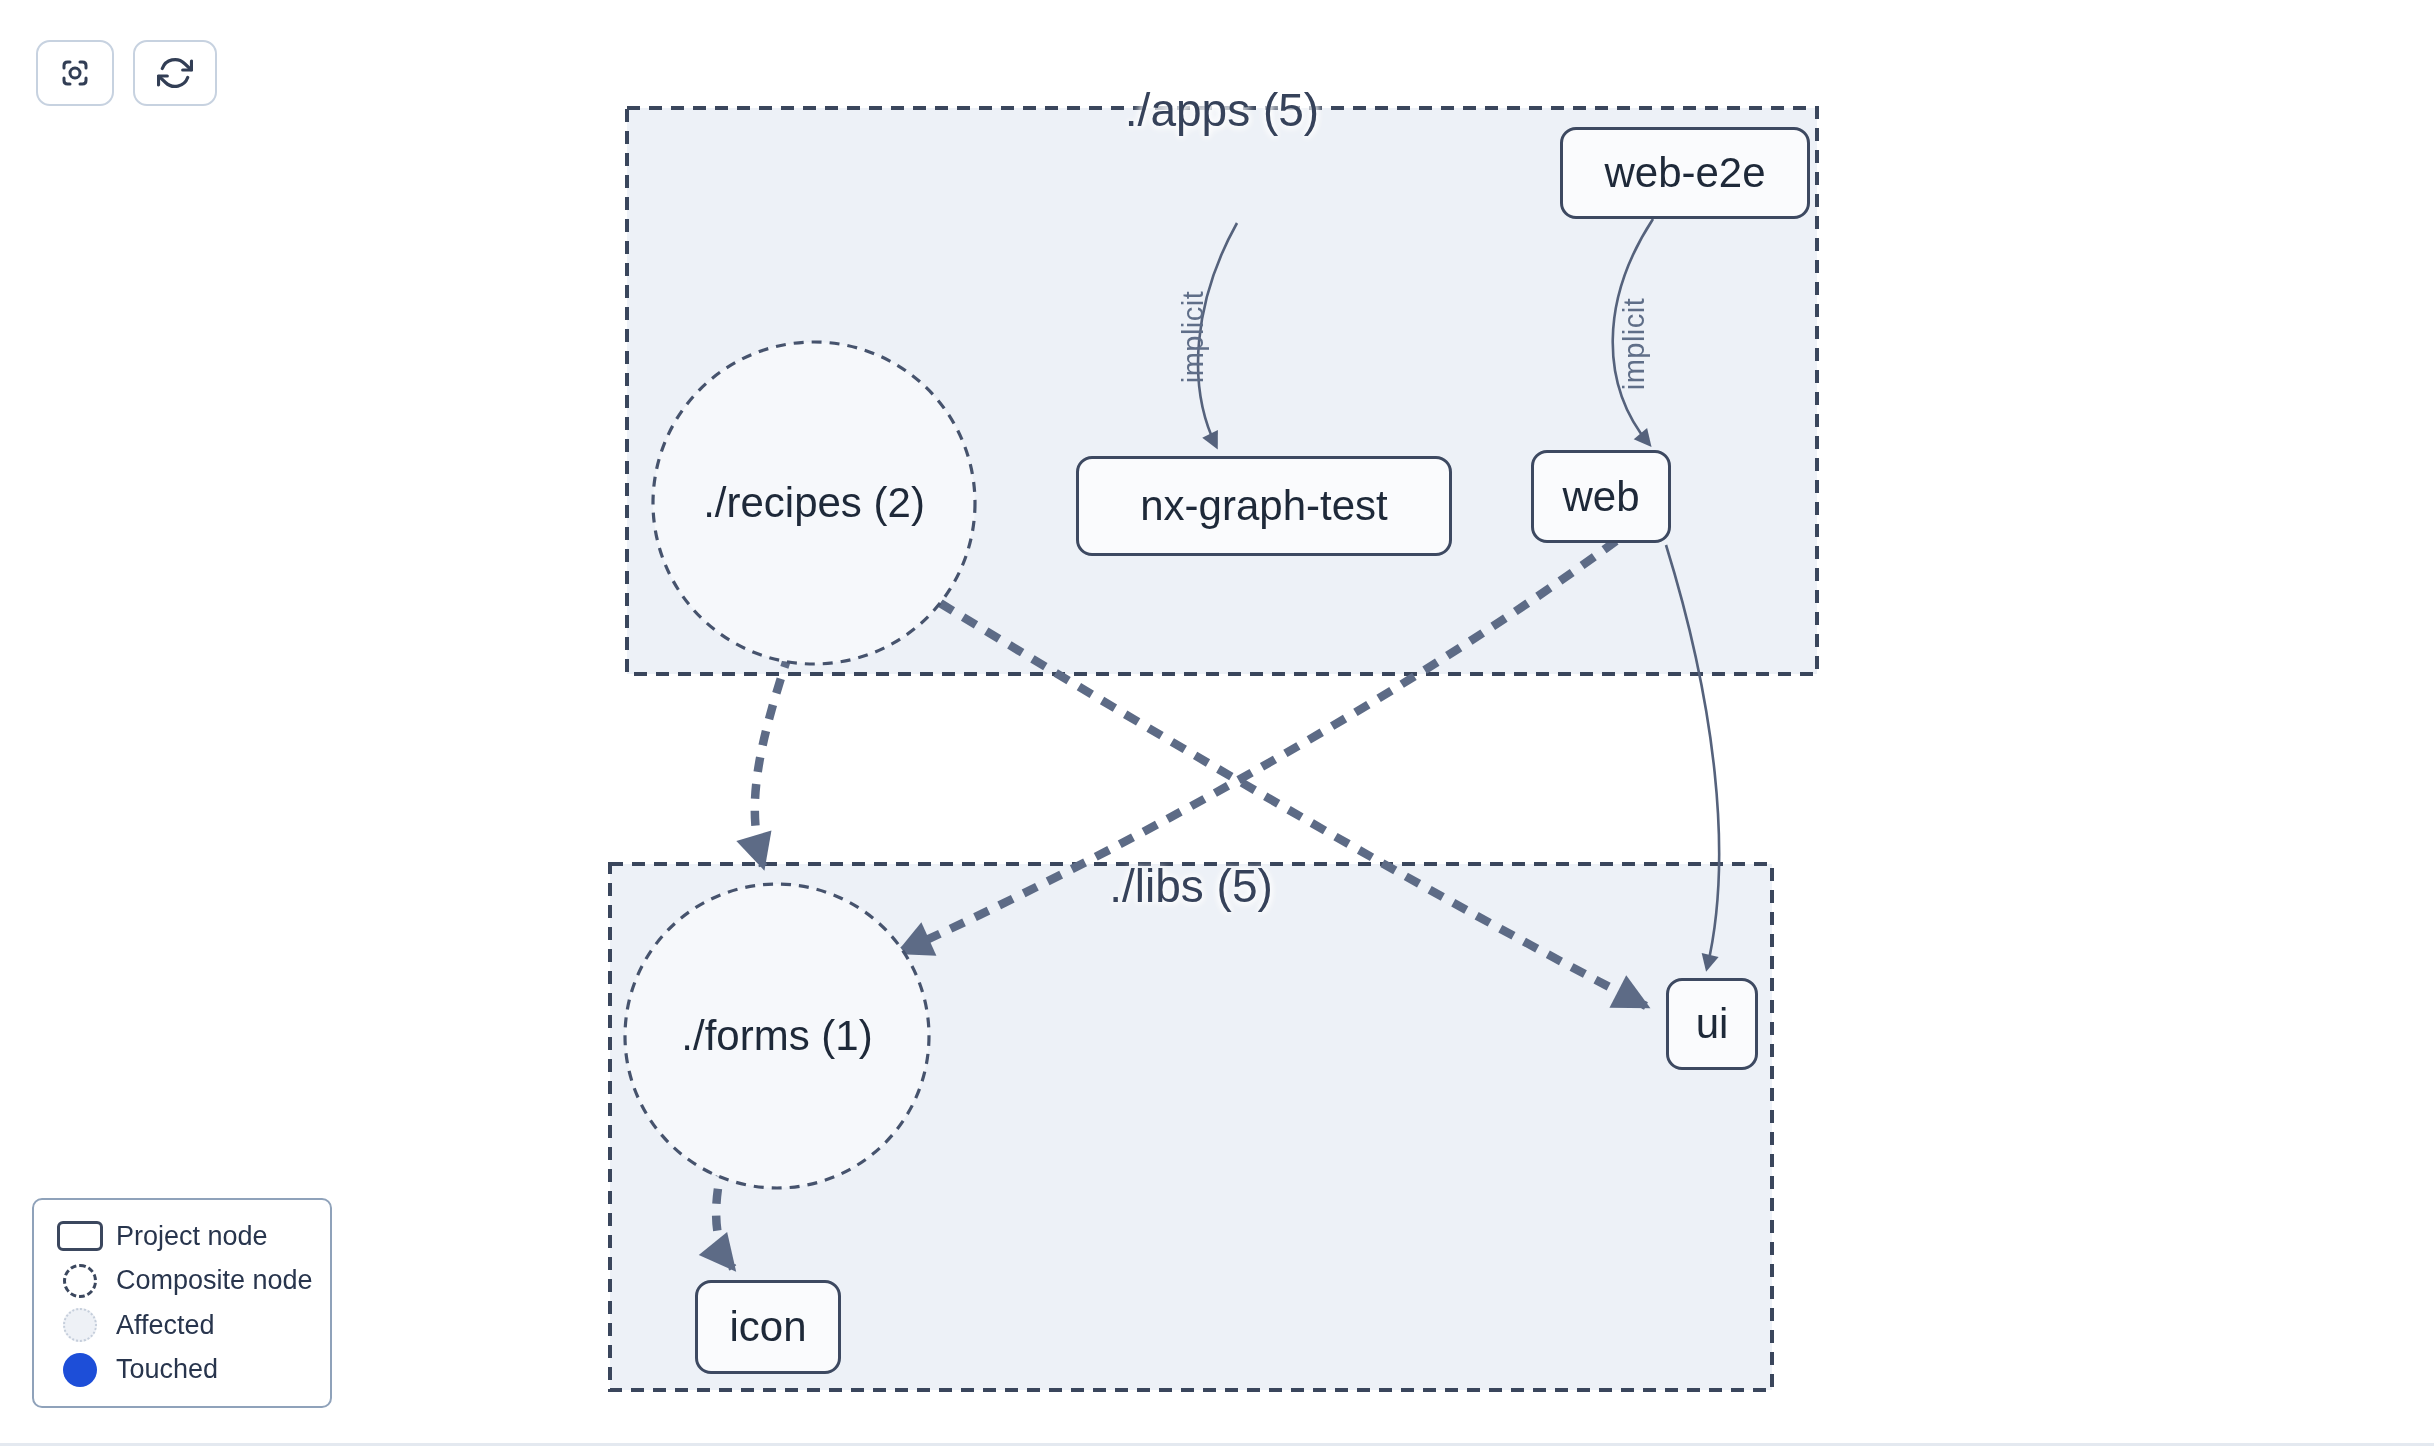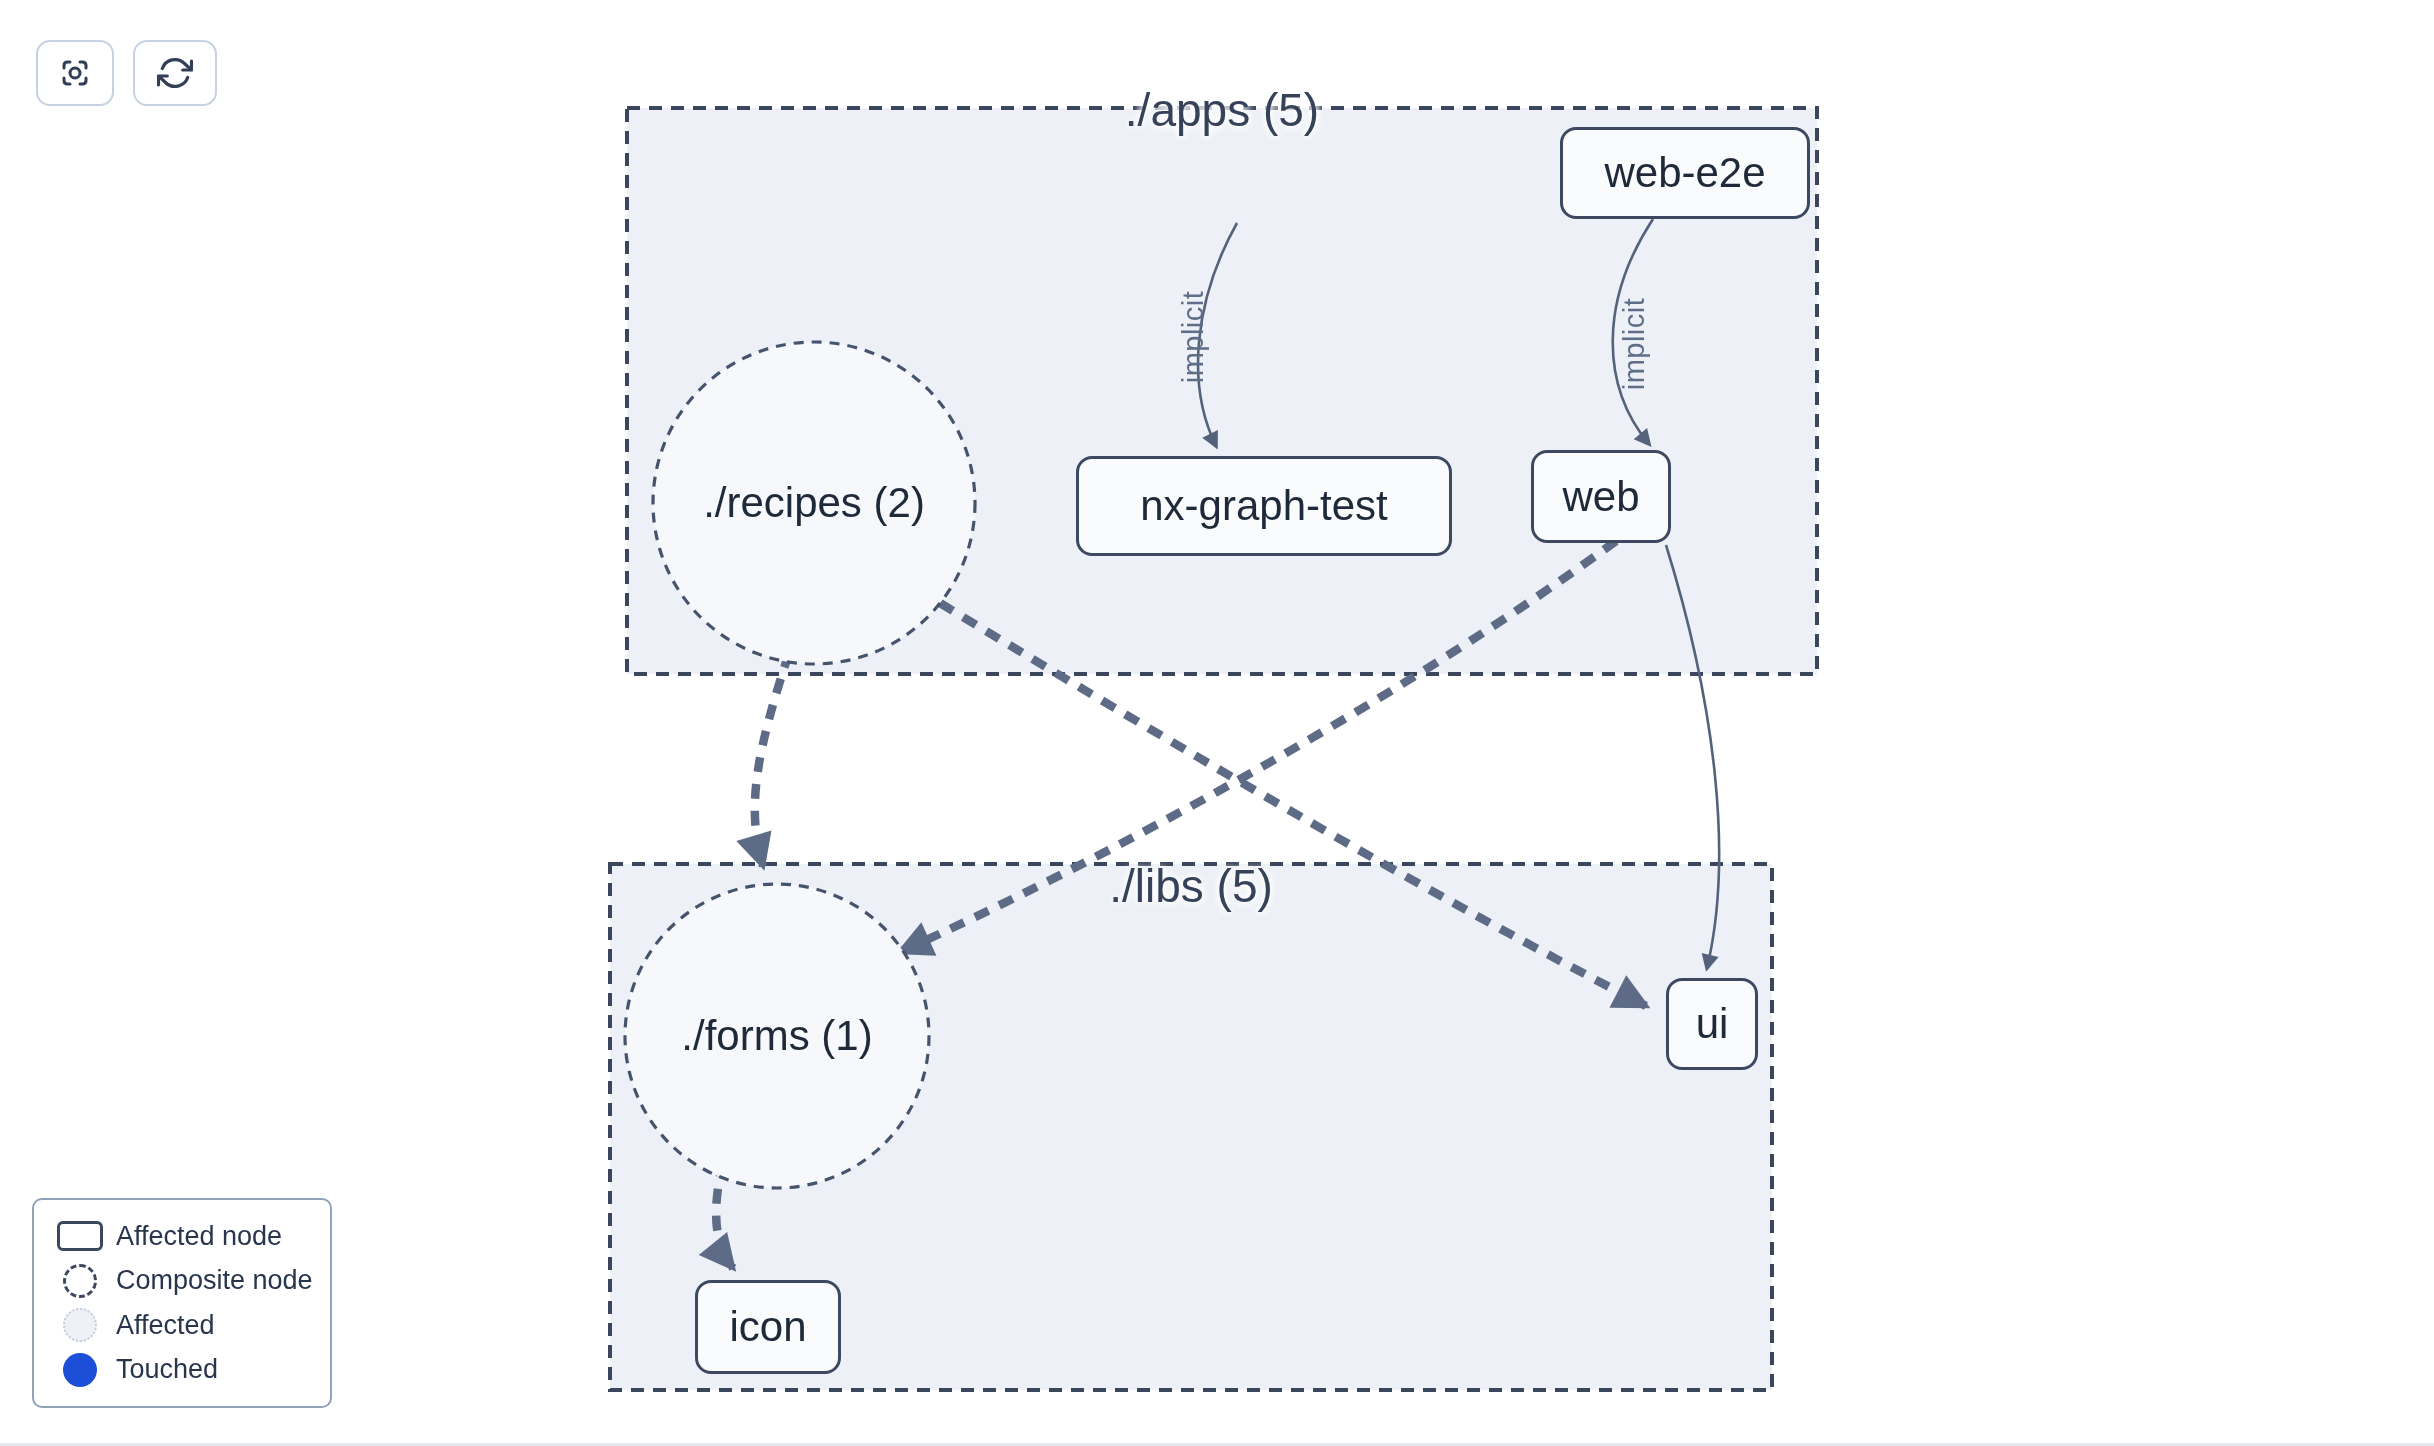--- a/index.html
+++ b/index.html
@@ -109,21 +109,21 @@
   <div class="composite-label" style="left:777px;top:1036px;">./forms (1)</div>
 
   <div class="implicit-label" style="left:1193px;top:337px;">implicit</div>
   <div class="implicit-label" style="left:1634px;top:344px;">implicit</div>
 
   <div class="legend">
     <div class="legend-row">
       <span class="legend-swatch">
           <span class="sw-project"></span>
         </span>
-      <span class="legend-label">Affected node</span>
+      <span class="legend-label">Project node</span>
     </div>
     <div class="legend-row">
       <span class="legend-swatch">
           <span class="sw-composite"></span>
         </span>
       <span class="legend-label">Composite node</span>
     </div>
     <div class="legend-row">
       <span class="legend-swatch">
           <span class="sw-affected"></span>

